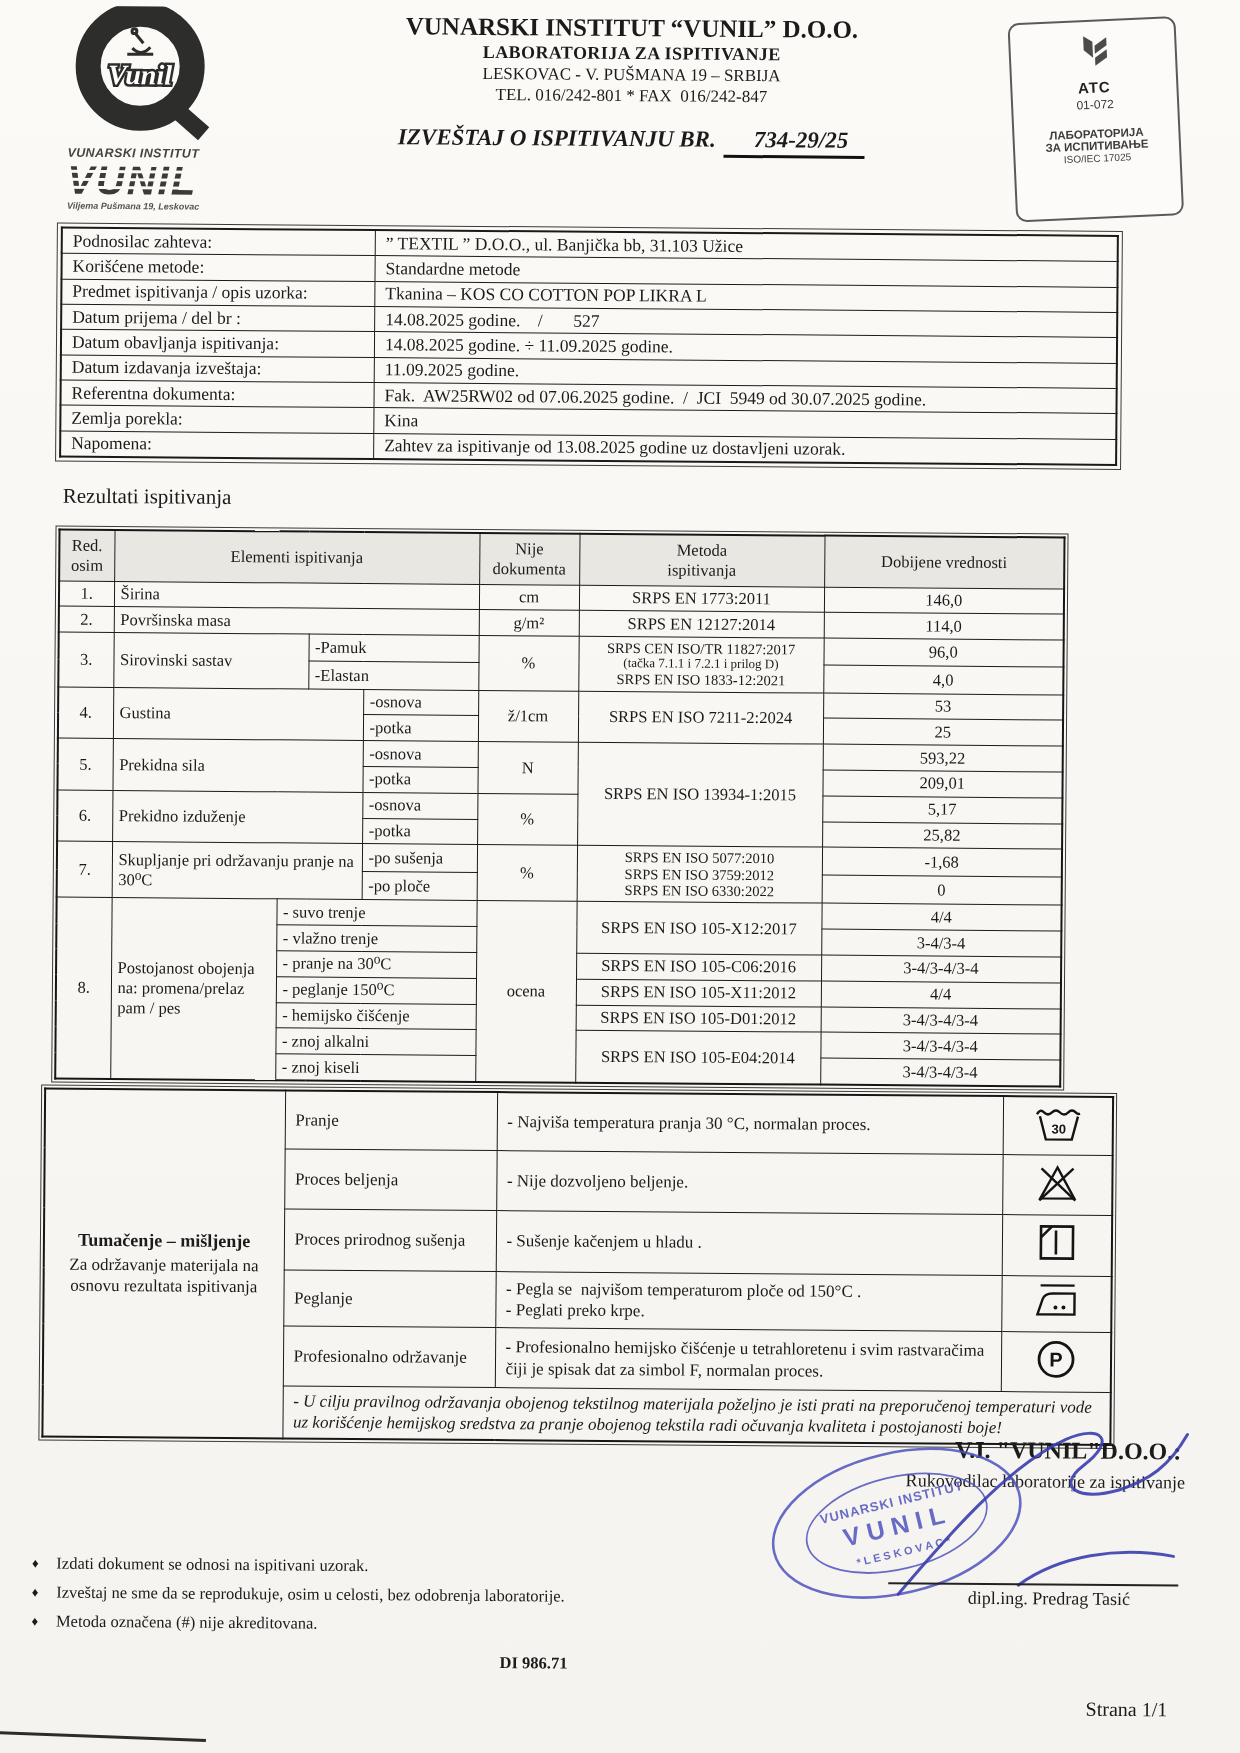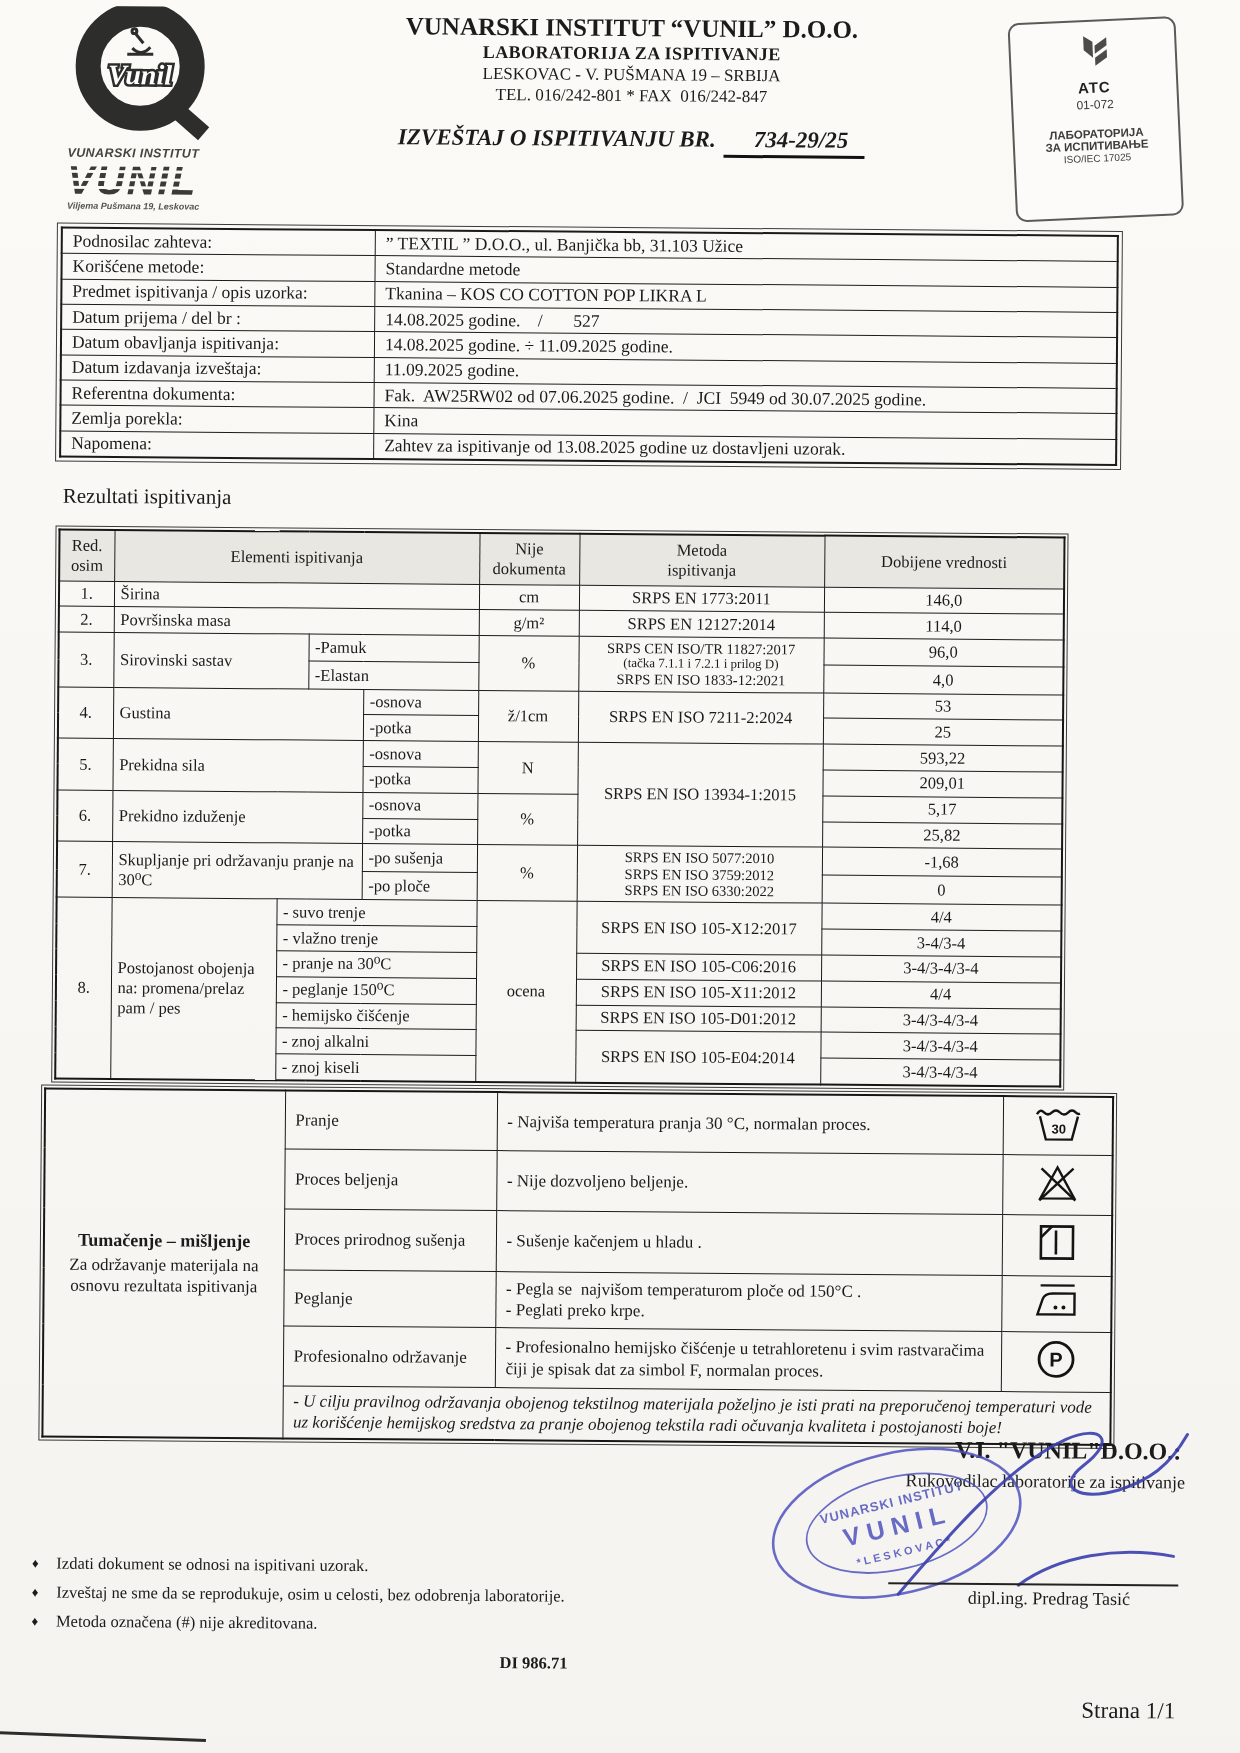--- a/index.html
+++ b/index.html
@@ -75,21 +75,21 @@
   .company{position:absolute;top:26px;right:48px;font-size:24px;font-weight:bold;}
   .role{position:absolute;top:60px;right:44px;font-size:18px;}
   .sig-line{position:absolute;top:172px;right:50px;width:290px;border-bottom:2.2px solid #222;}
   .signer{position:absolute;top:177px;right:98px;font-size:18px;}
   .stamp{position:absolute;top:34px;left:772px;opacity:.82;transform:rotate(-14deg);}
   .signature{position:absolute;top:-6px;left:880px;opacity:.9;}
   .bullets{position:absolute;top:150px;left:26px;list-style:none;margin:0;padding:0;}
   .bullets li{font-size:16.5px;margin-bottom:9px;}
   .bullet-ch{display:inline-block;width:42px;text-align:center;font-size:13px;vertical-align:1px;}
   .doc-code{position:absolute;top:246px;left:512px;font-size:16.5px;font-weight:bold;}
-  .page-num{position:absolute;top:286px;right:52px;font-size:23px;text-align:right;}
+  .page-num{position:absolute;top:286px;right:60px;font-size:20px;text-align:right;}
   .artifact{position:absolute;left:-6px;bottom:15px;width:212px;height:3px;background:#2c2c2a;transform:rotate(2.2deg);}
 </style>
 </head>
 <body>
 
 <div class="sheet">
 <div class="tilt">
 
   <div class="header">
     <div class="logo-col">

